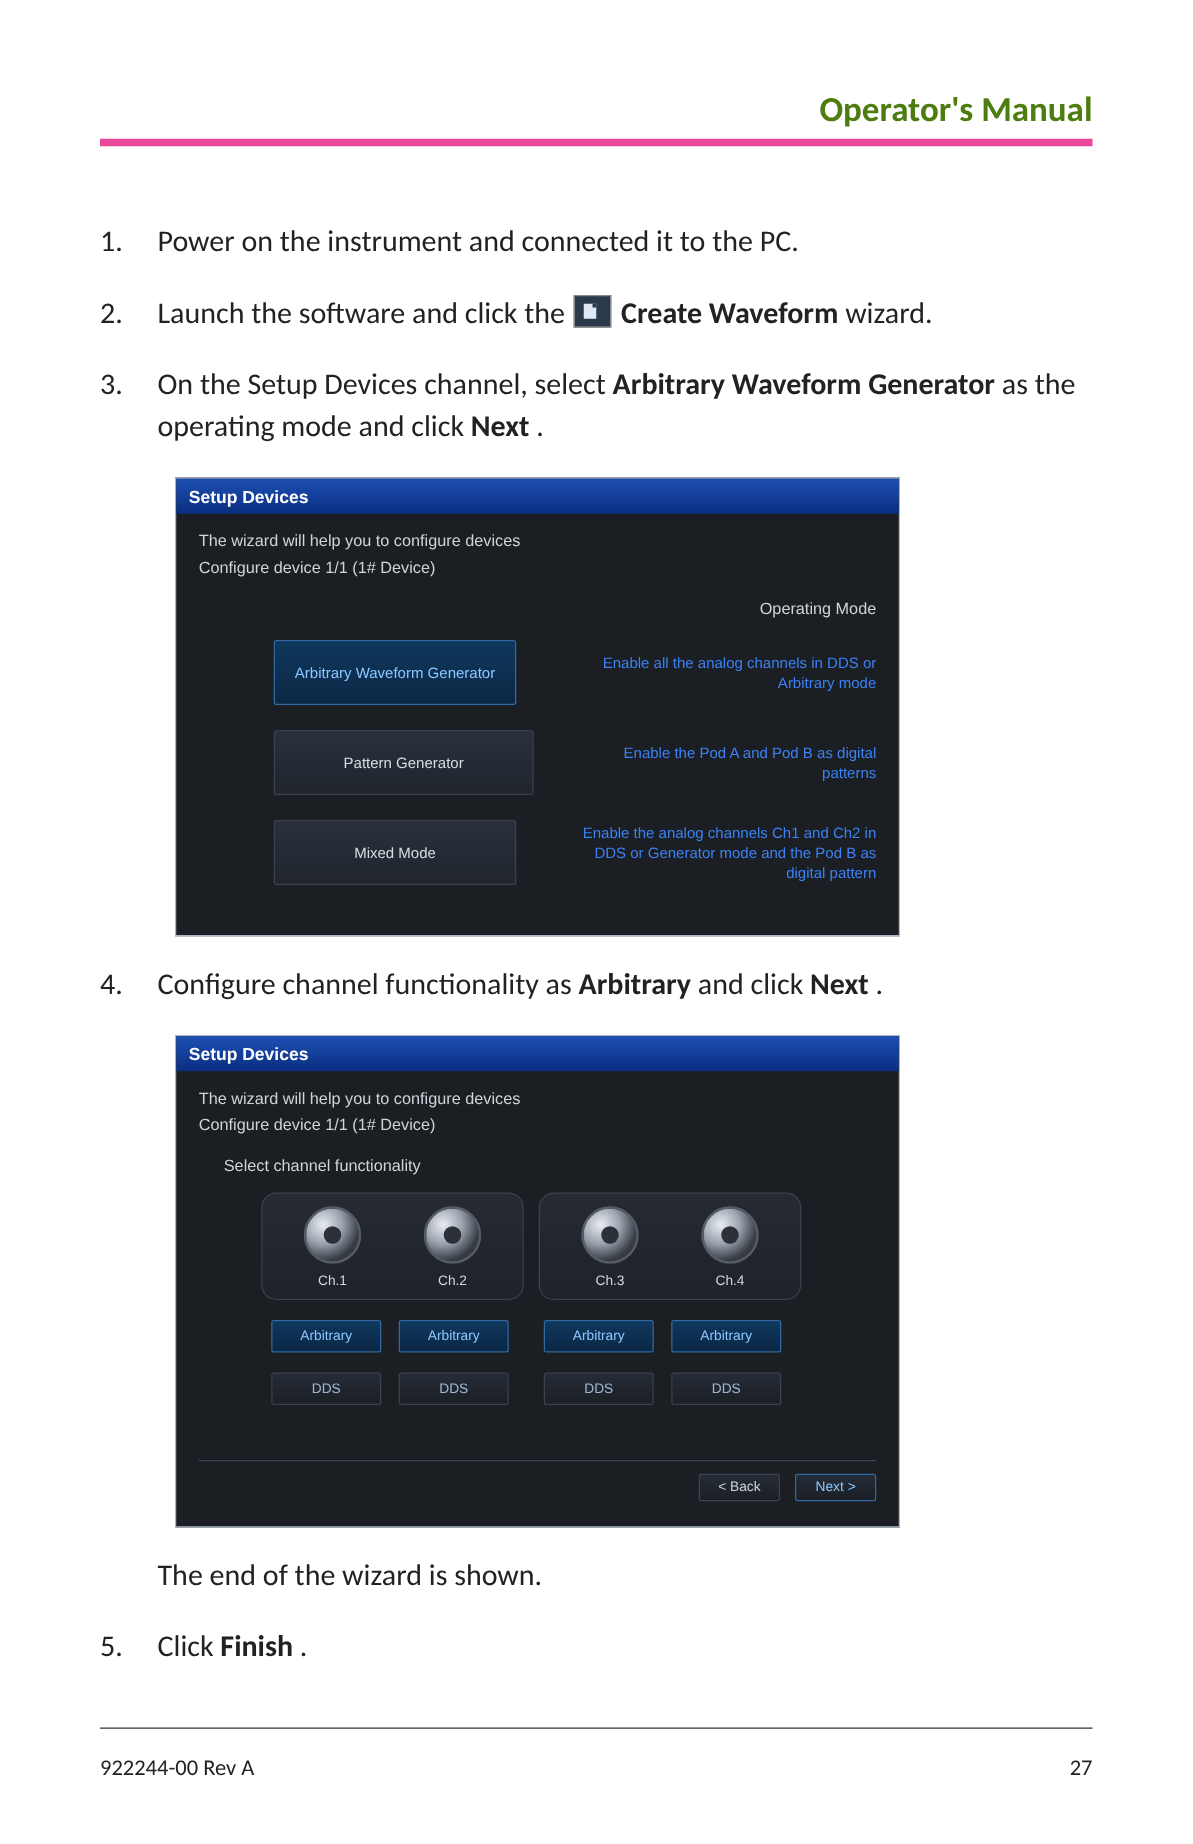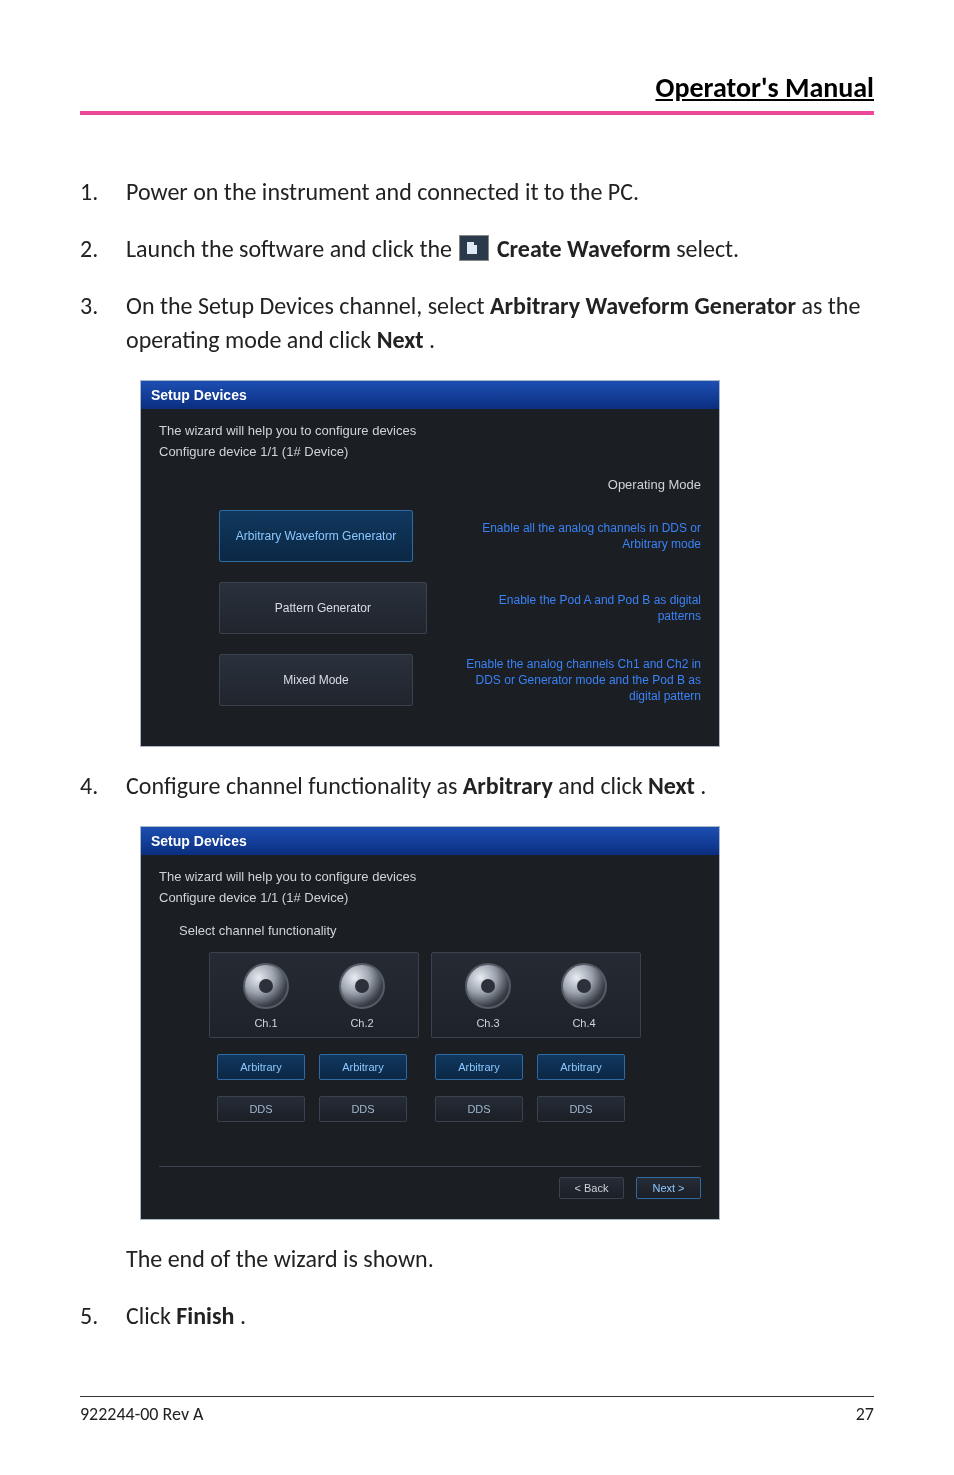--- a/index.html
+++ b/index.html
@@ -10,25 +10,24 @@
     color: #1a1a1a;
     position: relative;
   }
   .page {
     padding: 70px 80px 0 80px;
   }
   .header {
     text-align: right;
     font-weight: 700;
     font-size: 28px;
-    color: #000000;
+    color: #4d7c0f;
     padding-bottom: 6px;
-    border-bottom: 4px solid #ec4899;
+    border-bottom: 6px solid #ec4899;
     margin-bottom: 60px;
-    text-decoration: underline;
   }
   .step {
     display: flex;
     margin-bottom: 22px;
     font-size: 24px;
     line-height: 1.45;
     color: #222;
   }
   .step .num {
     width: 46px;
@@ -126,21 +125,21 @@
     margin: 8px 0 0 50px;
   }
   .ch-row {
     display: flex;
     gap: 12px;
   }
   .ch-pair {
     display: flex;
     gap: 0;
     border: 1px solid #3a4250;
-    border-radius: 2px;
+    border-radius: 12px;
     padding: 10px 8px 8px 8px;
     background: linear-gradient(#262b33, #1e2229);
   }
   .ch-cell {
     width: 96px;
     text-align: center;
   }
   .knob {
     width: 46px; height: 46px;
     margin: 0 auto 8px auto;
@@ -206,21 +205,21 @@
   }
   .nav-btn.next {
     border-color: #2f6aa3;
     color: #8cc7ff;
   }
 
   .footer {
     position: absolute;
     left: 80px; right: 80px; bottom: 50px;
     border-top: 1px solid #333;
-    padding-top: 6px;
+    padding-top: 20px;
     display: flex;
     justify-content: space-between;
     font-size: 18px;
     color: #222;
   }
 </style>
 </head>
 <body>
 
 <div class="page">
@@ -230,21 +229,21 @@
     <div class="num">1.</div>
     <div class="txt">Power on the instrument and connected it to the PC.</div>
   </div>
 
   <div class="step">
     <div class="num">2.</div>
     <div class="txt">
       <span>Launch the software and click the </span>
       <span class="inline-icon"></span>
       <span class="b">Create Waveform</span>
-      <span> select.</span>
+      <span> wizard.</span>
     </div>
   </div>
 
   <div class="step">
     <div class="num">3.</div>
     <div class="txt">
       <span>On the Setup Devices channel, select </span>
       <span class="b">Arbitrary Waveform Generator</span>
       <span> as the operating mode and click </span>
       <span class="b">Next</span>

